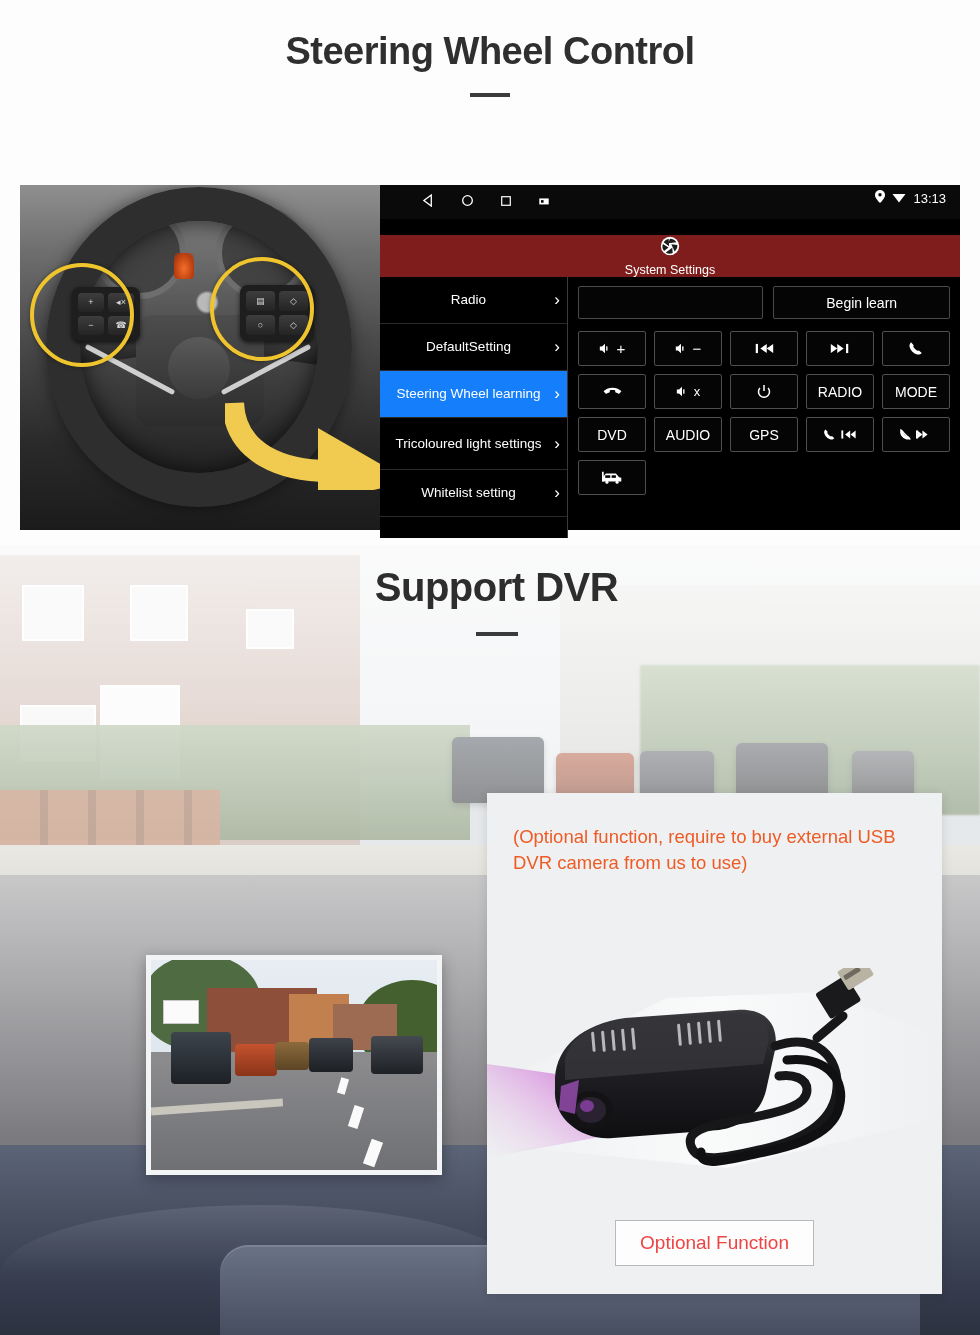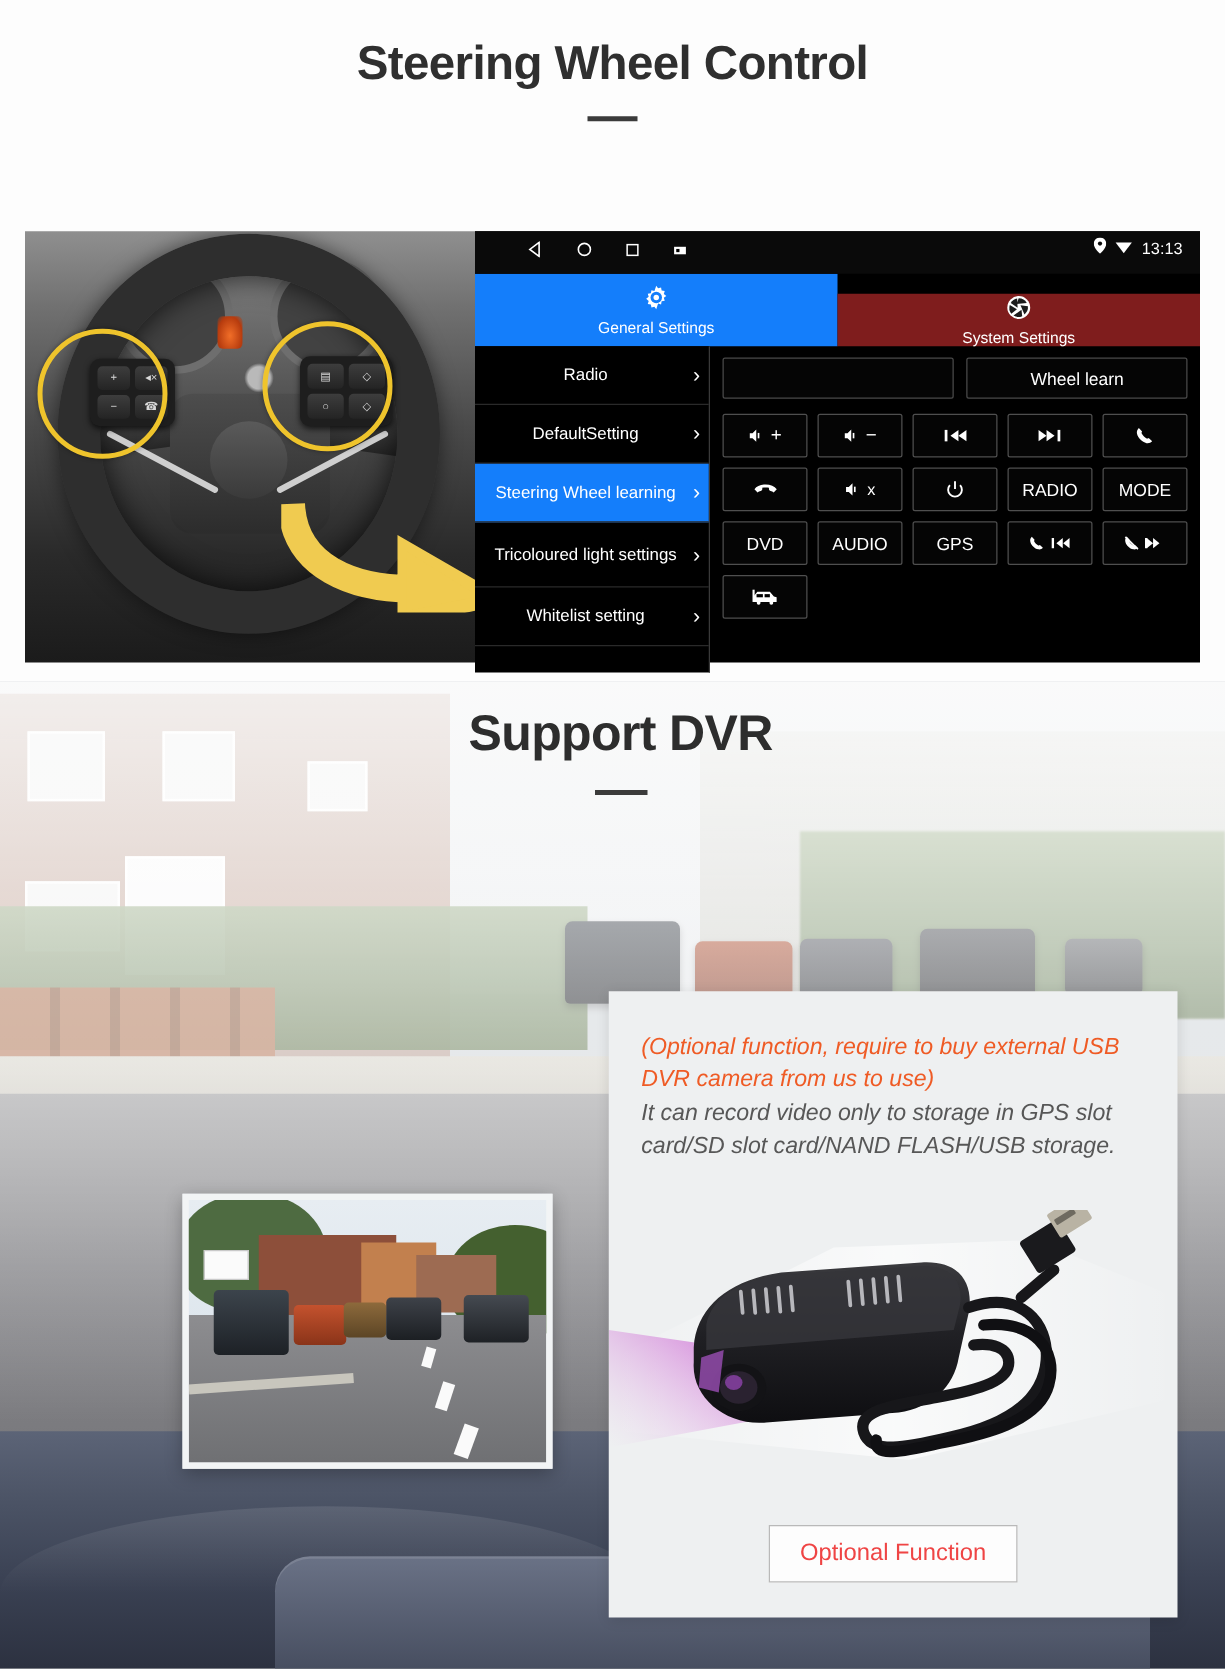--- a/index.html
+++ b/index.html
@@ -276,21 +276,21 @@
   .pv-dash { position:absolute; background:#fafafa; }
   .pv-car { position:absolute; border-radius:4px; }
   .pv-sign { position:absolute; left:12px; top:40px; width:36px; height:24px; background:#fbfbfb; border:1px solid #c9c9c9; }
 
   
   .info-card {
     position:absolute; left:487px; top:793px; width:455px; height:501px;
     background:#eef0f1; z-index:7; overflow:hidden;
     box-shadow:0 2px 10px rgba(0,0,0,.12);
   }
-  .info-text { padding:31px 44px 0 26px;font-style:italic; }
+  .info-text { padding:31px 44px 0 26px; }
   .info-orange {
     color:#ef5b25; font-size:18.5px; line-height:1.42;
   }
   .info-gray {
     color:#575757; font-size:18.5px; line-height:1.42;
   }
   .device-area { position:absolute; left:0; top:175px; width:455px; height:255px; }
   .opt-btn-wrap { position:absolute; left:0; bottom:28px; width:455px; text-align:center; }
   .opt-btn {
     display:inline-block; border:1px solid #b9b9b9; background:#fdfdfd;
@@ -379,30 +379,20 @@
           <span>
             <svg width="14" height="11" viewBox="0 0 14 11">
                 <path d="M0.5,2 L13.5,2 L7,10.5 Z" fill="#fff"></path>
               </svg>
           </span>
           <span>13:13</span>
         </div>
       </div>
 
       <div class="tabs">
-        <div class="tab active">
-          <span>
-            <svg width="22" height="22" viewBox="0 0 24 24" fill="#fff">
-              <path d="M12 1.8l1.6 2.2 2.6-.8.5 2.7 2.7.5-.8 2.6 2.2 1.6-2.2 1.6.8 2.6-2.7.5-.5 2.7-2.6-.8L12 22.2l-1.6-2.2-2.6.8-.5-2.7-2.7-.5.8-2.6L3.2 13l2.2-1.6-.8-2.6 2.7-.5.5-2.7 2.6.8z"></path>
-              <circle cx="12" cy="12" r="5" fill="#147efb"></circle>
-              <circle cx="12" cy="12" r="2.4" fill="#fff"></circle>
-            </svg>
-          </span>
-          <span class="tab-label">General Settings</span>
-        </div>
         <div class="tab inactive">
           <span>
             <svg width="22" height="22" viewBox="0 0 24 24">
               <circle cx="12" cy="12" r="10" fill="#fff"></circle>
               <path d="M12 2.4 L20 9 L17 20 L7 20 L4 9 Z" fill="#1c1c1c" opacity="0"></path>
               <path d="M12 4 a8 8 0 0 1 7 4 l-9 1 z" fill="#1c1c1c"></path>
               <path d="M20 11 a8 8 0 0 1 -3 7 l-3.5 -8 z" fill="#1c1c1c"></path>
               <path d="M15 19.6 a8 8 0 0 1 -7.6 -0.6 l7 -5 z" fill="#1c1c1c"></path>
               <path d="M5.5 17.5 a8 8 0 0 1 -1.3 -7.6 l6.2 3.6 z" fill="#1c1c1c"></path>
               <path d="M5 8 a8 8 0 0 1 5.6 -3.8 l0.4 8 z" fill="#1c1c1c"></path>
@@ -434,21 +424,21 @@
           <div class="menu-item">
             <span>Whitelist setting</span>
             <span class="chev">›</span>
           </div>
         </div>
 
         <div class="learn-col">
 
           <div class="learn-top">
             <input class="learn-field" type="text" value="" placeholder="" style="">
-            <div class="learn-btn">Wheel learn</div>
+            <div class="learn-btn">Begin learn</div>
           </div>
 
           <div class="key-grid">
 
             <div class="key">
               <svg width="15" height="13" viewBox="0 0 18 14" fill="#fff">
                   <path d="M1,4.6 L3.6,4.6 L7.2,1.2 L7.2,12.8 L3.6,9.4 L1,9.4 Z"></path>
                   <rect x="8.6" y="4.4" width="1.6" height="5.2"></rect>
                 </svg>
               <span style="font-size:15px;">+</span>
@@ -602,21 +592,20 @@
   <div class="pv-car" style="left:158px;top:78px;width:44px;height:34px;background:linear-gradient(180deg,#3e4249,#1c1f23);"></div>
   <div class="pv-car" style="left:220px;top:76px;width:52px;height:38px;background:linear-gradient(180deg,#454a51,#1e2125);"></div>
   <div class="pv-dash" style="left:188px;top:118px;width:8px;height:16px;transform:rotate(16deg);"></div>
   <div class="pv-dash" style="left:200px;top:146px;width:10px;height:22px;transform:rotate(18deg);"></div>
   <div class="pv-dash" style="left:216px;top:180px;width:12px;height:26px;transform:rotate(20deg);"></div>
 </div>
 
 <div class="info-card">
   <div class="info-text">
     <p class="info-orange">(Optional function, require to buy external USB DVR camera from us to use)</p>
-    <p class="info-gray">It can record video only to storage in GPS slot card/SD slot card/NAND FLASH/USB storage.</p>
   </div>
 
   <div class="device-area">
     <svg width="455" height="255" viewBox="0 0 455 255">
       <defs>
         <linearGradient id="gBody" x1="0" y1="0" x2="0" y2="1">
           <stop offset="0%" stop-color="#3a3a3e"></stop>
             <stop offset="45%" stop-color="#202024"></stop>
             <stop offset="100%" stop-color="#0e0e11"></stop>
         </linearGradient>

